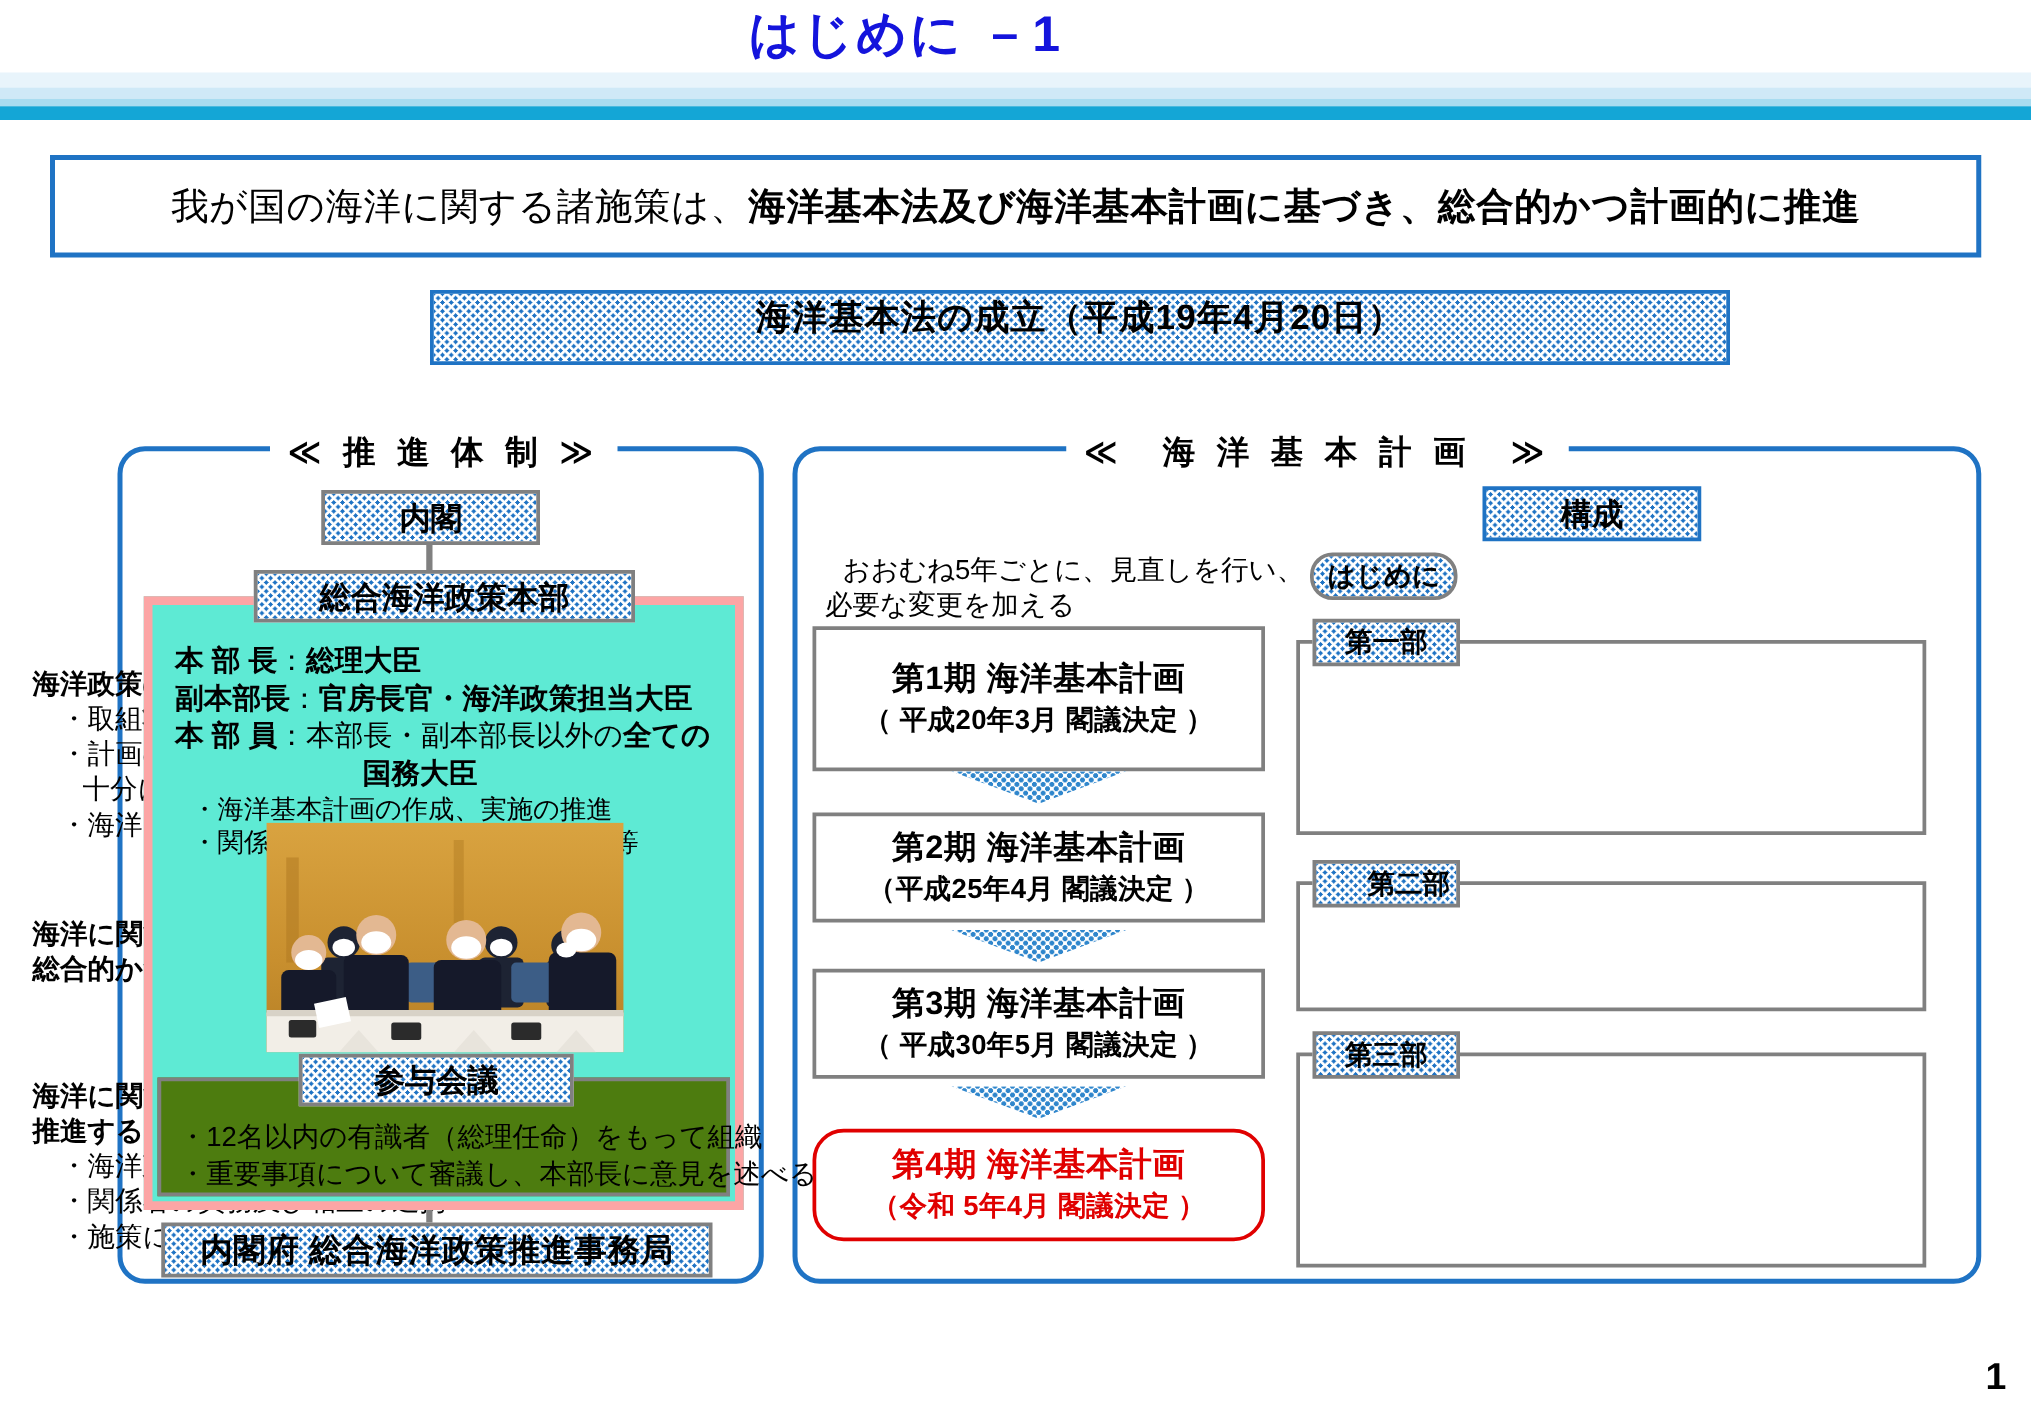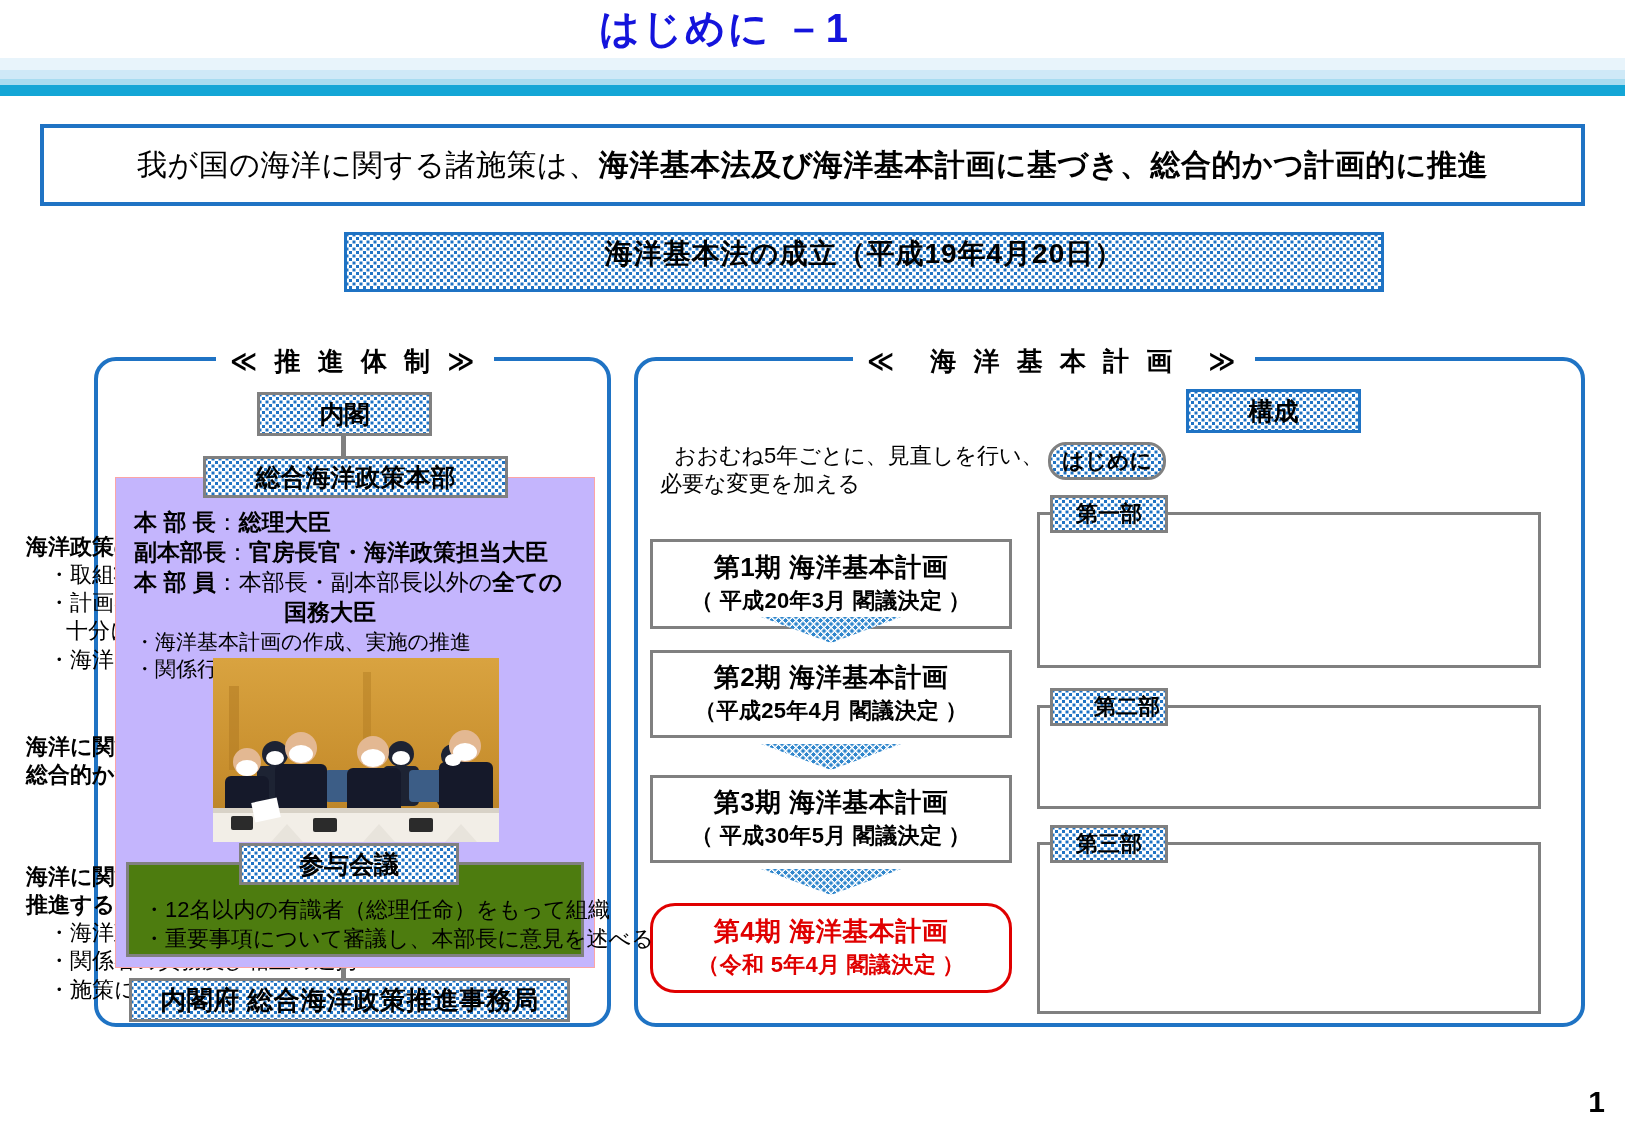--- a/index.html
+++ b/index.html
@@ -146,39 +146,39 @@
   }
   #conn-cabinet { left: 341px; top: 436px; width: 5px; height: 20px; }
 
   #chip-hq {
     left: 203px; top: 456px; width: 305px; height: 42px; font-size: 25px;
   }
 
   #box-hq-body {
     position: absolute;
     left: 115px; top: 477px; width: 480px; height: 491px;
-    border: 1px solid #fca5a5;
-    background: #c4b5fd;
+    border: 7px solid #fca5a5;
+    background: #5eead4;
     z-index: 2;
   }
 
   .hq-lines {
     position: absolute;
     left: 18px;
     top: 30px;
     width: 444px;
     font-size: 23px;
     color: #000000;
     line-height: 1.30;
   }
   .hq-lines .lbl { font-weight: bold; }
   .hq-lines .val-bold { font-weight: bold; }
   .hq-lines .row { white-space: nowrap; }
   .hq-lines .indent-center { text-align: center; font-weight: bold; padding-right: 52px; }
-  .hq-lines .bullet { font-size: 21px; }
+  .hq-lines .bullet { font-size: 21px; margin-left: 13px; }
 
   #meeting-photo {
     position: absolute;
     left: 213px; top: 658px; width: 286px; height: 184px;
     z-index: 3;
     overflow: hidden;
     border: 0;
   }
 
   #chip-advisory {
@@ -233,21 +233,21 @@
     font-size: 26px; font-weight: bold; color: #000000;
     letter-spacing: 0.5px; line-height: 1.2;
   }
   .plan-sub {
     font-size: 22px; font-weight: bold; color: #000000;
     letter-spacing: 0.3px; line-height: 1.3; margin-top: 4px;
   }
   .plan-box.current .plan-title,
   .plan-box.current .plan-sub { color: #e00000; }
 
-  #plan-1 { top: 539px; height: 90px; }
+  #plan-1 { top: 501px; height: 116px; }
   #plan-2 { top: 650px; height: 88px; }
   #plan-3 { top: 775px; height: 88px; }
   #plan-4 { top: 903px; height: 90px; border-radius: 25px; }
 
   
   .arrow-tri {
     position: absolute;
     left: 761px;
     width: 140px;
     height: 26px;

